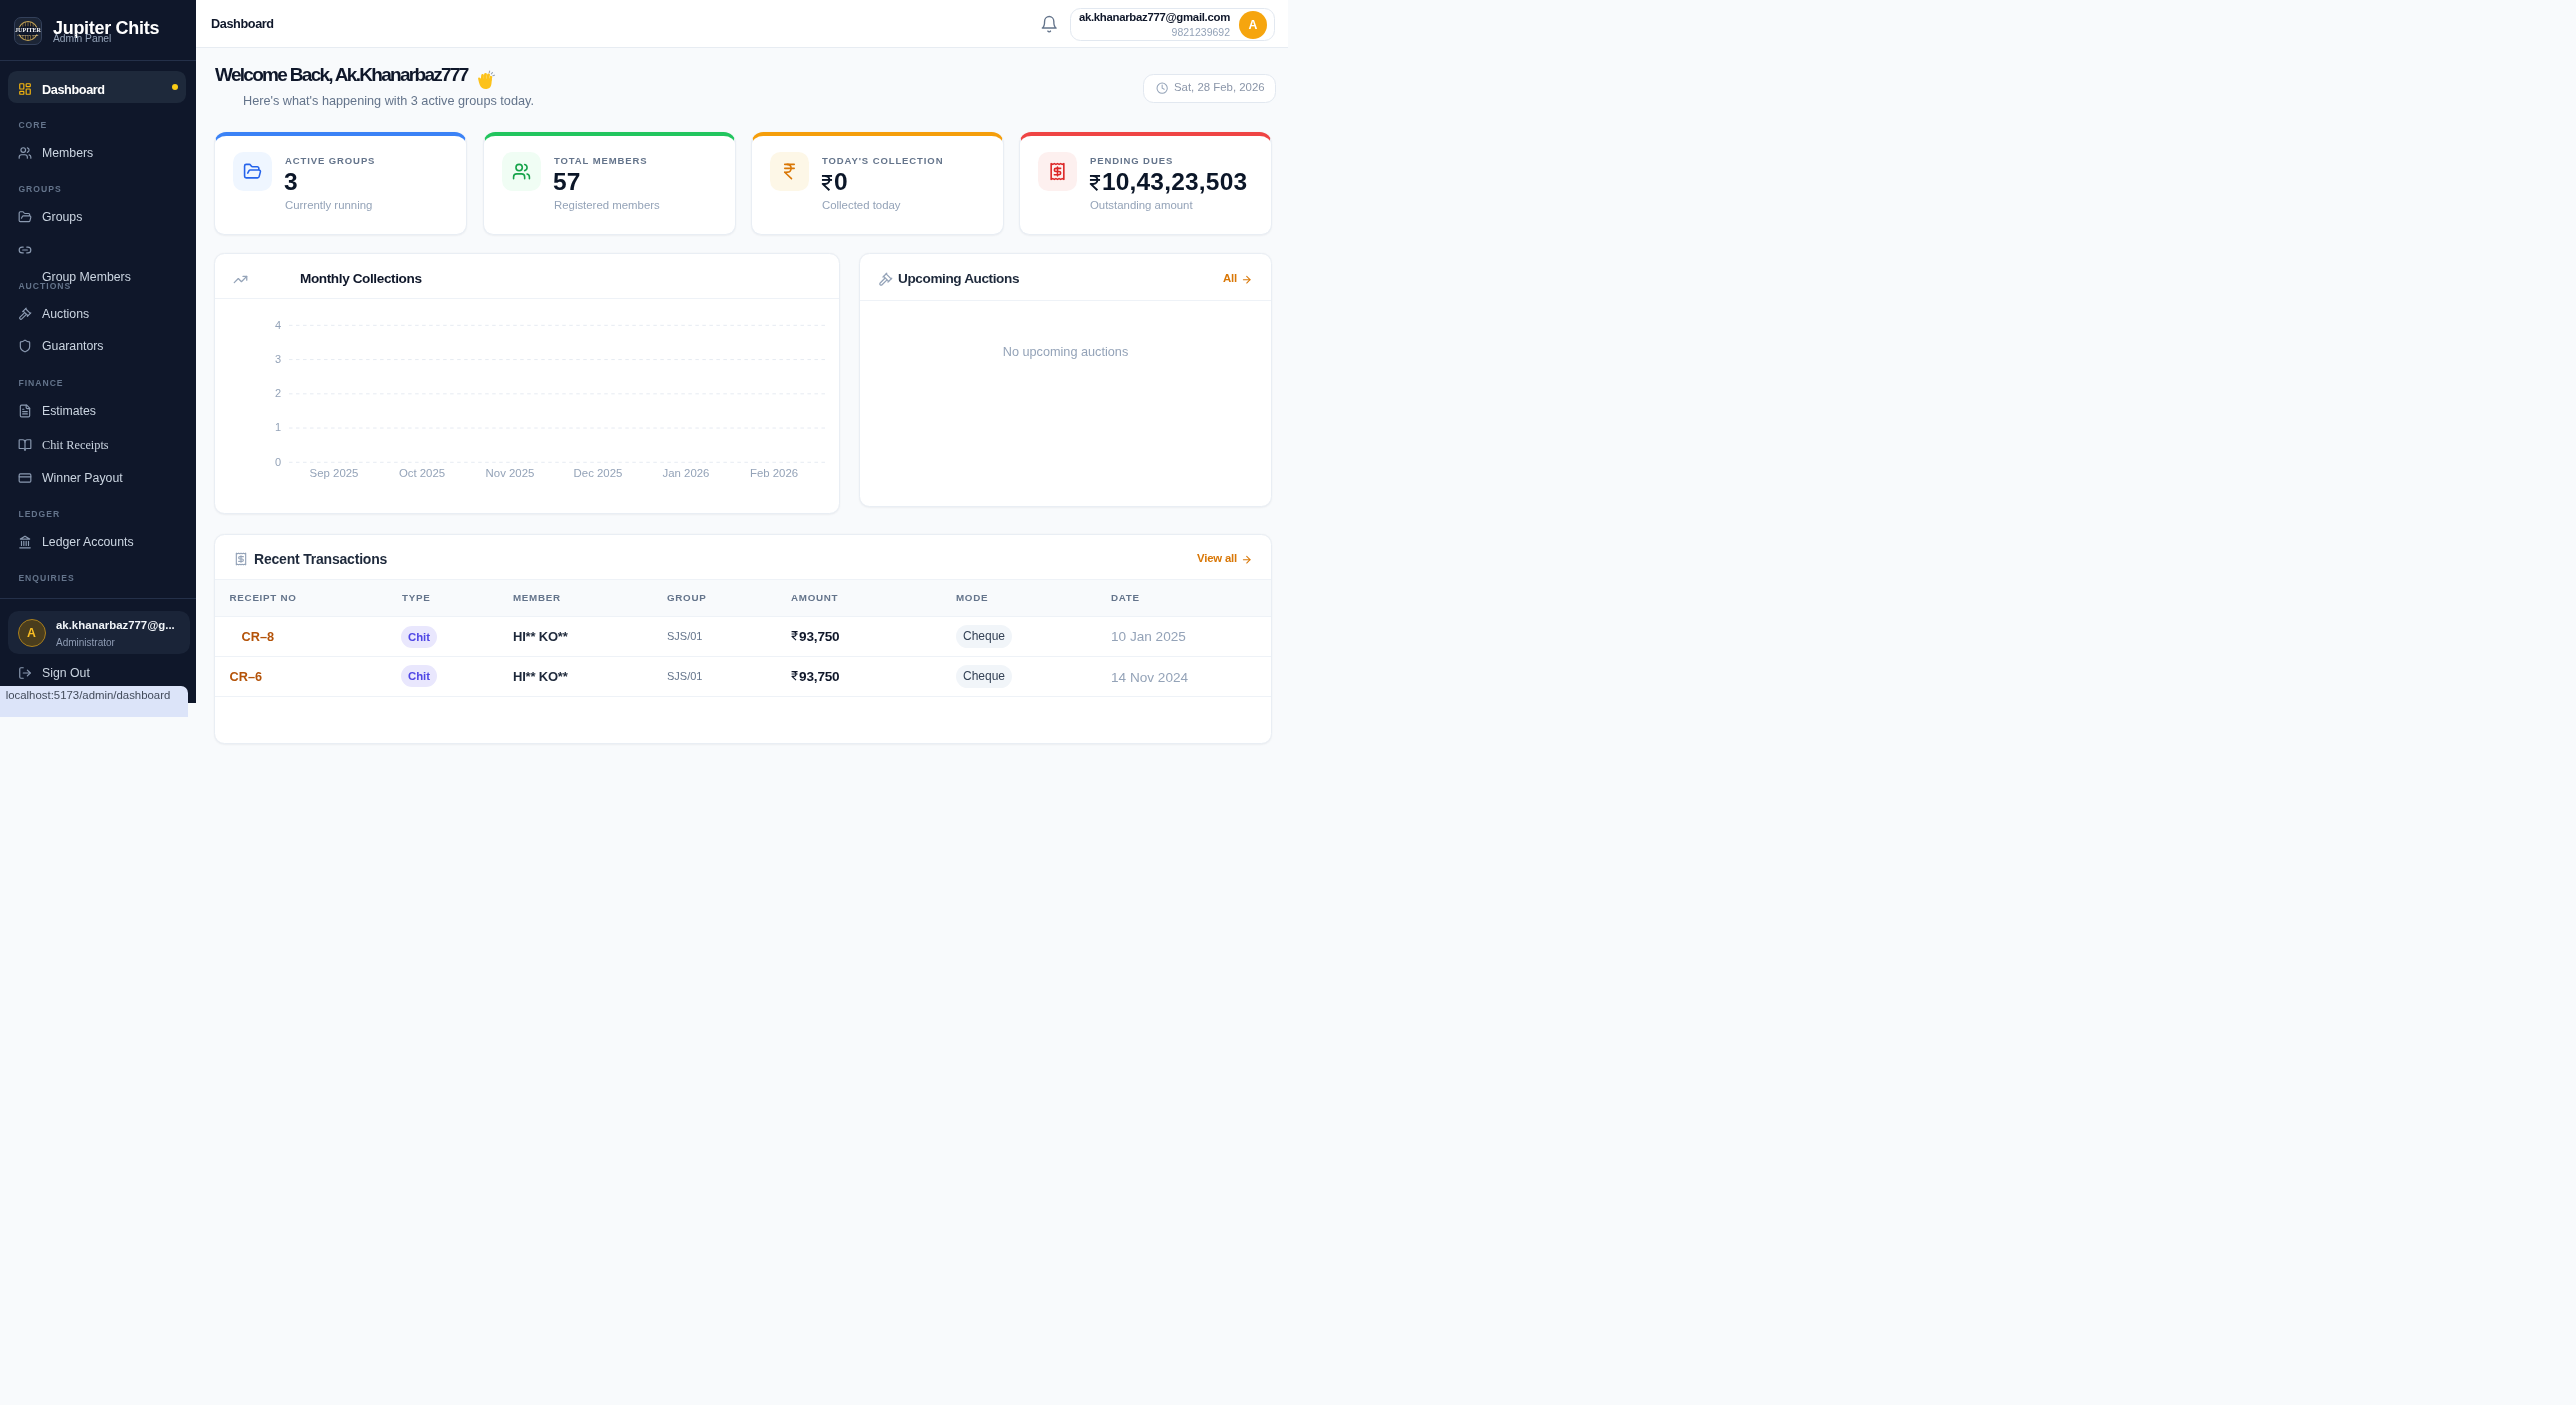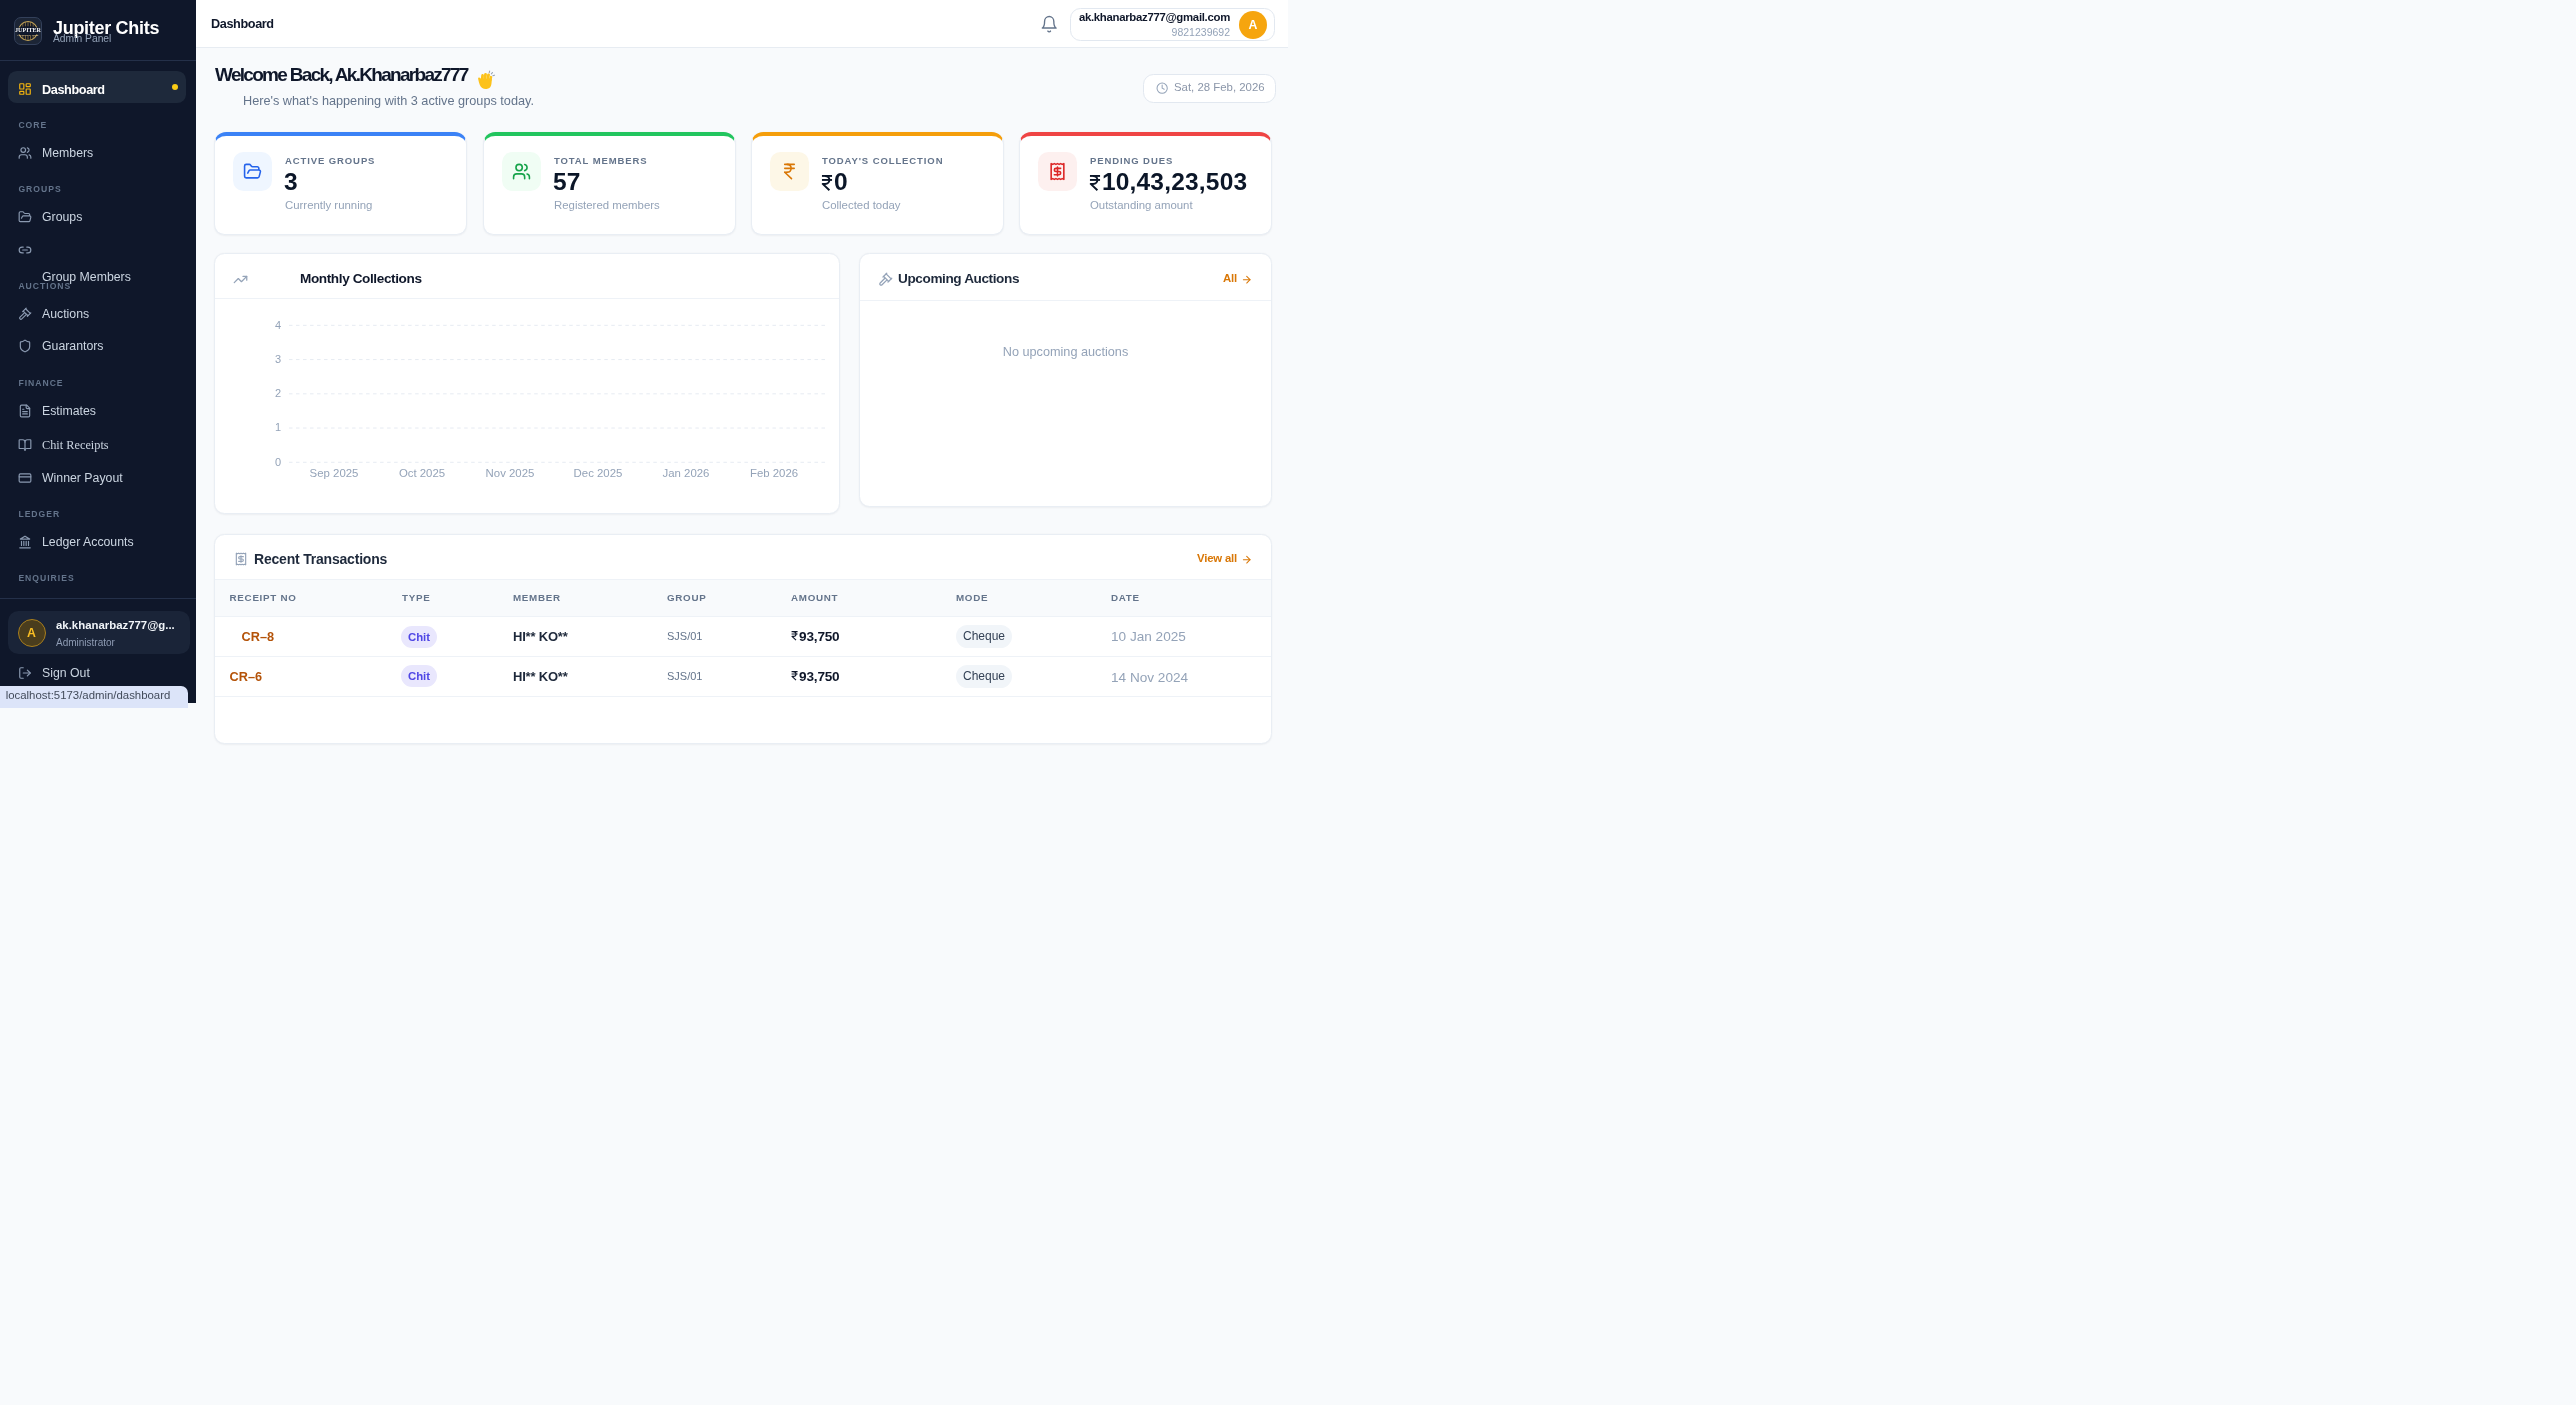--- a/index.html
+++ b/index.html
@@ -243,21 +243,21 @@
   <div class="abs" style="left:17.5px;top:619px;width:28px;height:28px;border-radius:50%;background:#4a3d1d;border:1.3px solid #a97f1d;"></div>
   <div class="abs" style="left:17.5px;top:619px;width:28px;height:28px;text-align:center;line-height:28px;font-size:12.3px;font-weight:700;color:#fbbf24;">A</div>
   <div class="abs" style="left:56px;top:619px;font-size:11.4px;font-weight:700;color:#f1f5f9;">ak.khanarbaz777@g...</div>
   <div class="abs" style="left:56px;top:637px;font-size:10px;color:#8e9bb3;">Administrator</div>
 
   <svg class="ic sitem-ic" style="top:666px;" width="14" height="14" viewBox="0 0 16 16">
       <use href="#i-out"></use>
     </svg>
   <div class="sitem-tx" style="top:666px;">Sign Out</div>
 
-  <div class="abs" style="left:0;top:686px;width:188px;height:22px;background:#dce4f9;border-top-right-radius:7px;z-index:9;">
+  <div class="abs" style="left:0;top:686px;width:188px;height:31px;background:#dce4f9;border-top-right-radius:7px;z-index:9;">
     <div style="position:absolute;left:5.7px;top:3.1px;font-size:11.4px;color:#424b5a;">localhost:5173/admin/dashboard</div>
   </div>
 </div>
 <div id="topbar">
   <div class="abs" style="left:15px;top:16.6px;font-size:12.7px;font-weight:700;letter-spacing:-0.4px;color:#0f172a;">Dashboard</div>
   <svg class="ic abs" style="left:844px;top:15px;color:#64748b;" width="18.4" height="18.4" viewBox="0 0 21 21">
       <use href="#i-bell"></use>
     </svg>
   <div class="abs" style="left:874px;top:8px;width:205px;height:33px;border:0.9px solid #e2e8f0;border-radius:10.5px;background:#fff;"></div>
   <div class="abs" style="right:58px;top:11.4px;font-size:11.4px;font-weight:700;letter-spacing:-0.3px;color:#0f172a;">ak.khanarbaz777@gmail.com</div>

